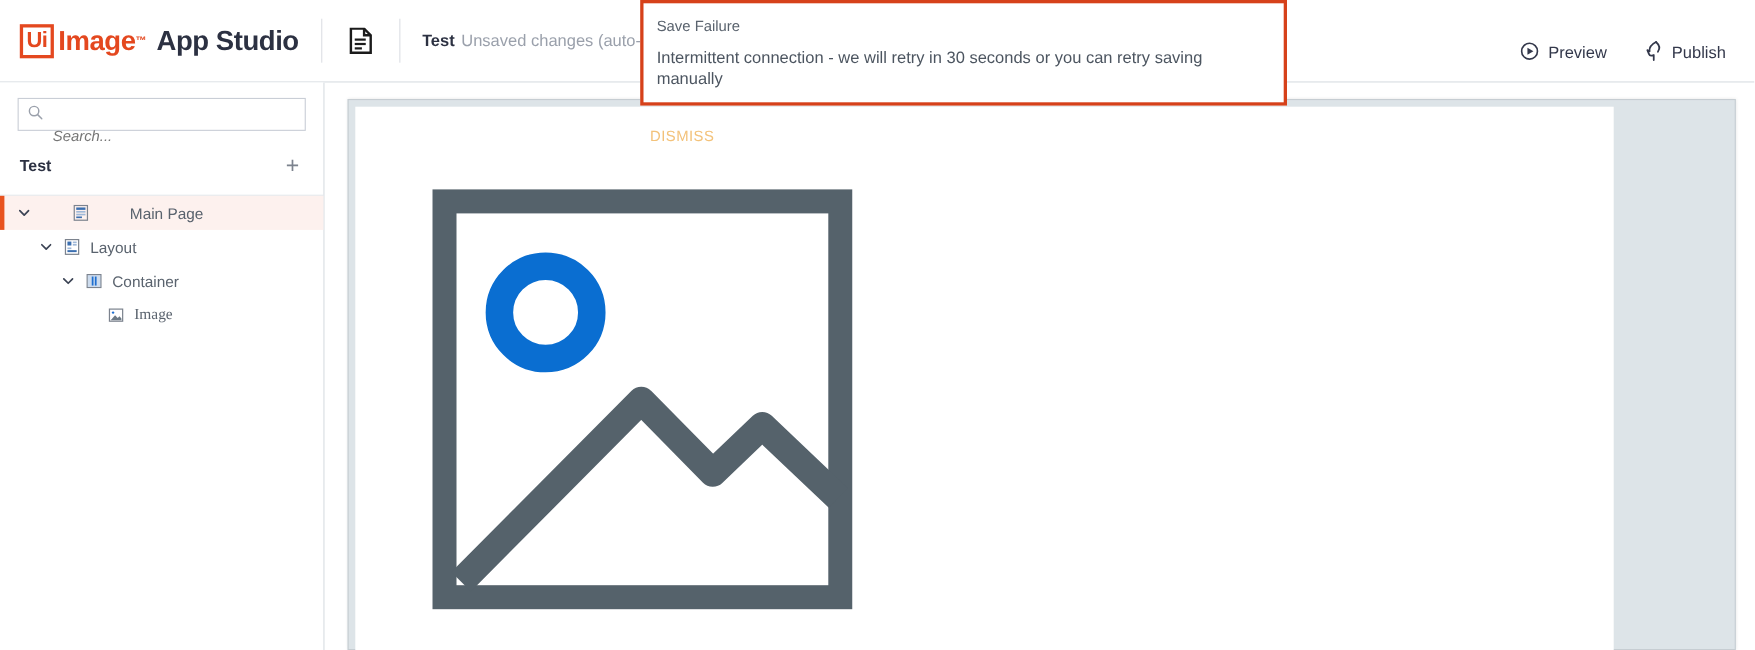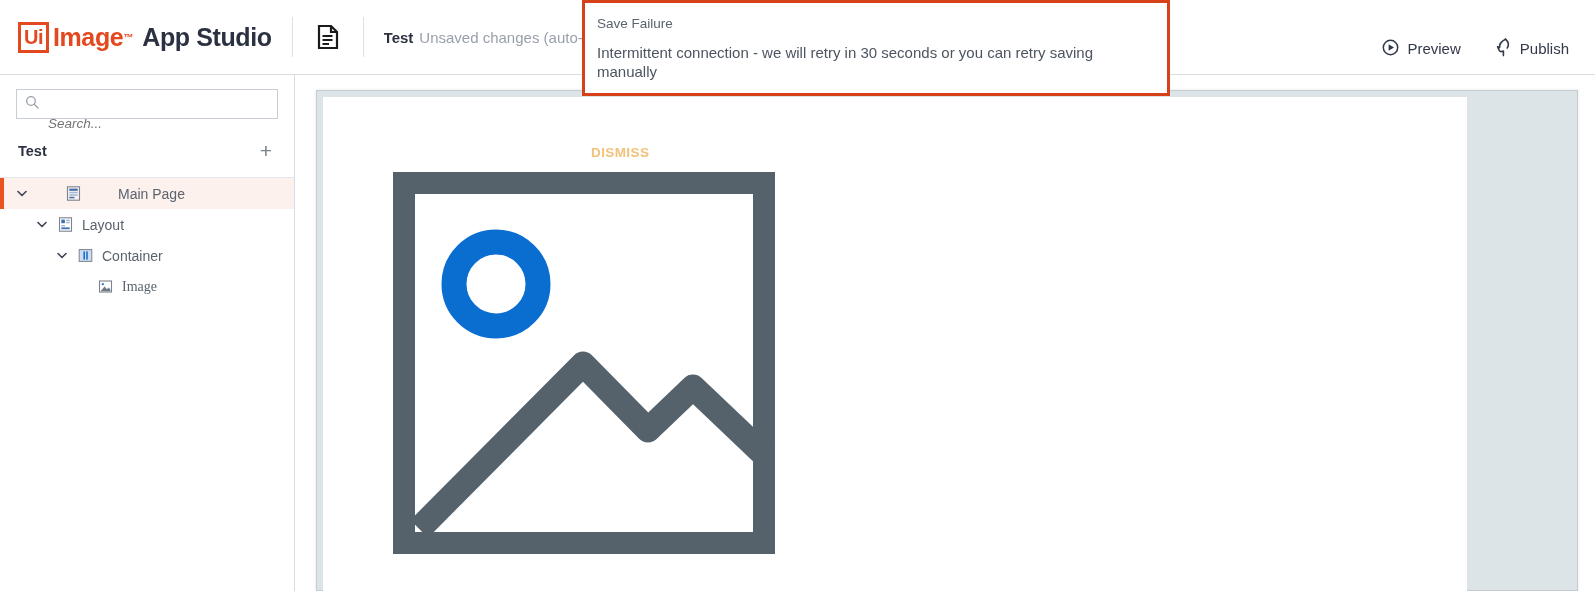--- a/index.html
+++ b/index.html
@@ -60,21 +60,21 @@
     display: flex; align-items: flex-start;
     z-index: 40;
     padding: 13px 0 0 0;
     flex-direction: column;
   }
   .notif-body { flex: 1; padding-left: 12px; padding-right: 6px; }
   .notif-title { color: #5a636e; font-size: 13.5px; margin-bottom: 13px; }
   .notif-msg { color: #4c5560; font-size: 15px; line-height: 1.24; max-width: 500px; }
   .notif-dismiss {
     color: #f3c27a; font-size: 13.5px; letter-spacing: 0.4px;
-    padding: 0 22px 0 6px; margin-top: 64px; cursor: pointer; white-space: nowrap; font-weight: bold;
+    padding: 0 22px 0 6px; margin-top: 35px; cursor: pointer; white-space: nowrap;
   }
 
   
   .sidebar {
     position: absolute; left: 0; top: 75px; width: 295px; height: 516px;
     background: #ffffff; border-right: 1px solid #d8dde2;
   }
   .search-row { padding: 14px 16px 0 16px; }
   .search-box {
     display: flex; align-items: center; height: 30px;

